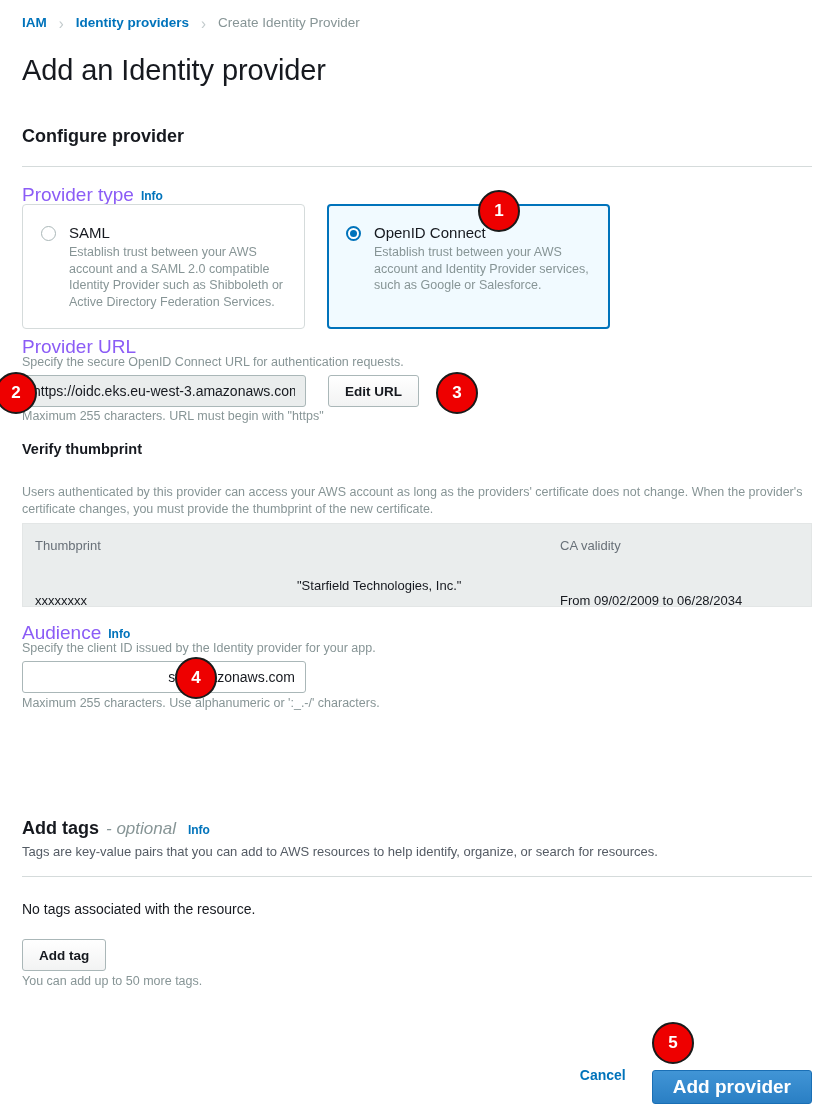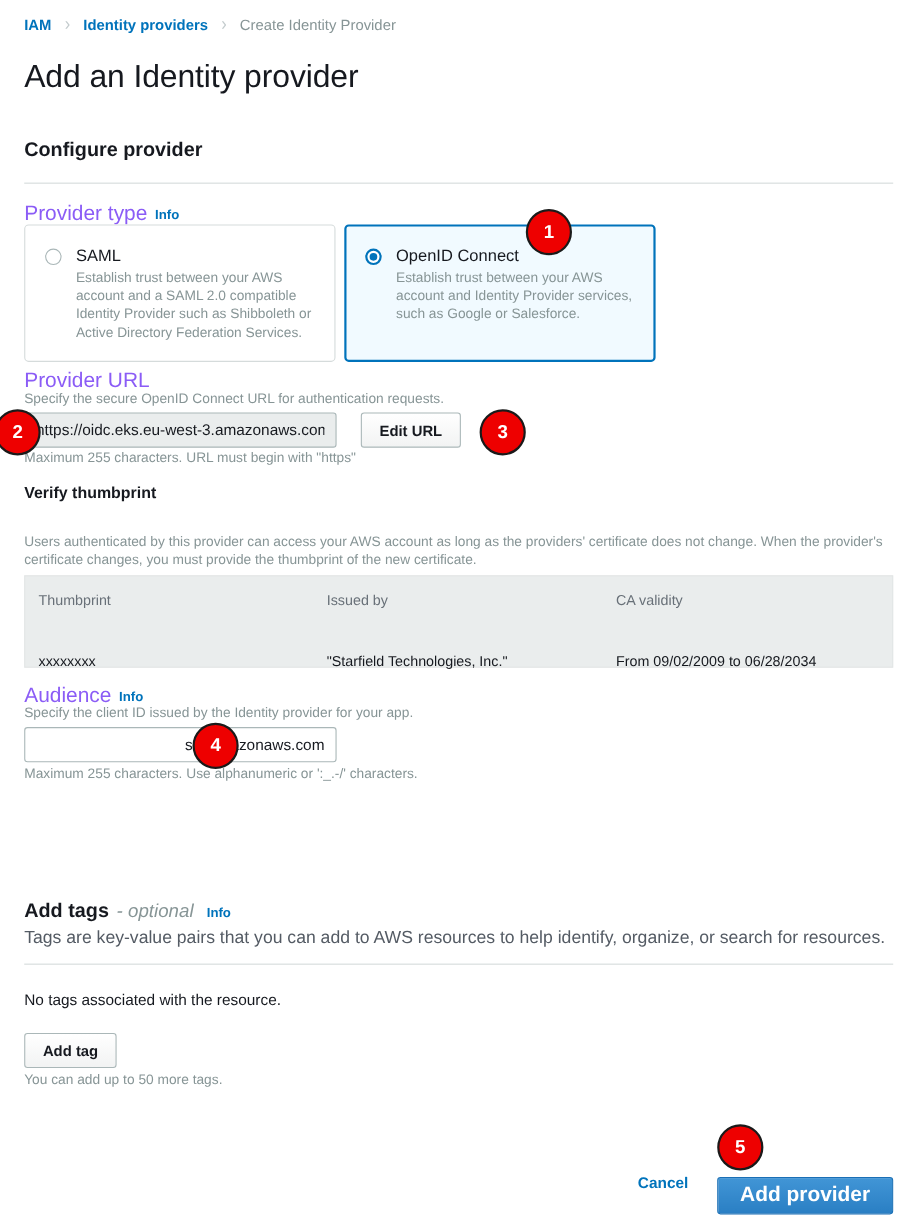--- a/index.html
+++ b/index.html
@@ -109,21 +109,21 @@
   .provider-type-label {
     position: absolute;
     left: 22px;
     top: 184px;
   }
   .tiles {
     position: absolute;
     left: 22px;
     top: 204px;
     display: flex;
-    gap: 8px;
+    gap: 22px;
   }
   .tile {
     width: 283px;
     box-sizing: border-box;
     border: 1px solid #d5dbdb;
     border-radius: 4px;
     background: #ffffff;
     padding: 18px 16px 18px 18px;
     min-height: 113px;
     display: flex;
@@ -272,21 +272,21 @@
   .tags-title {
     position: absolute; left: 22px; top: 818px;
     font-size: 18px; font-weight: 700; color: #16191f;
     display: flex; align-items: baseline;
   }
   .tags-optional {
     font-weight: 400; font-style: italic; color: #879596;
     font-size: 17px; margin-left: 7px;
   }
   .tags-info { margin-left: 12px; font-size: 12px; vertical-align: 2px; }
-  .tags-desc { position: absolute; left: 22px; top: 844px; font-size: 16px; color: #545b64; }
+  .tags-desc { position: absolute; left: 22px; top: 844px; font-size: 13px; color: #545b64; }
 
   .no-tags {
     position: absolute; left: 22px; top: 901px;
     font-size: 14px; color: #16191f;
   }
   .add-tag-btn { position: absolute; left: 22px; top: 939px; }
   .tags-hint { position: absolute; left: 22px; top: 974px; }
 
   
   .footer {
@@ -390,21 +390,20 @@
 
   <div class="verify-title">Verify thumbprint</div>
   <div class="verify-sub">Users authenticated by this provider can access your AWS account as long as the providers' certificate does not change. When the provider's certificate changes, you must provide the thumbprint of the new certificate.</div>
 
   <div class="thumb-box">
     <div class="thumb-col">
       <div class="thumb-head">Thumbprint</div>
       <div class="thumb-val">xxxxxxxx</div>
     </div>
     <div class="thumb-col">
-      <div class="thumb-head">Issued by</div>
       <div class="thumb-val">"Starfield Technologies, Inc."</div>
     </div>
     <div class="thumb-col">
       <div class="thumb-head">CA validity</div>
       <div class="thumb-val">From 09/02/2009 to 06/28/2034</div>
     </div>
   </div>
 
   <div class="audience-label">
     <span class="field-label">Audience</span><a class="info-link" href="#">Info</a>

